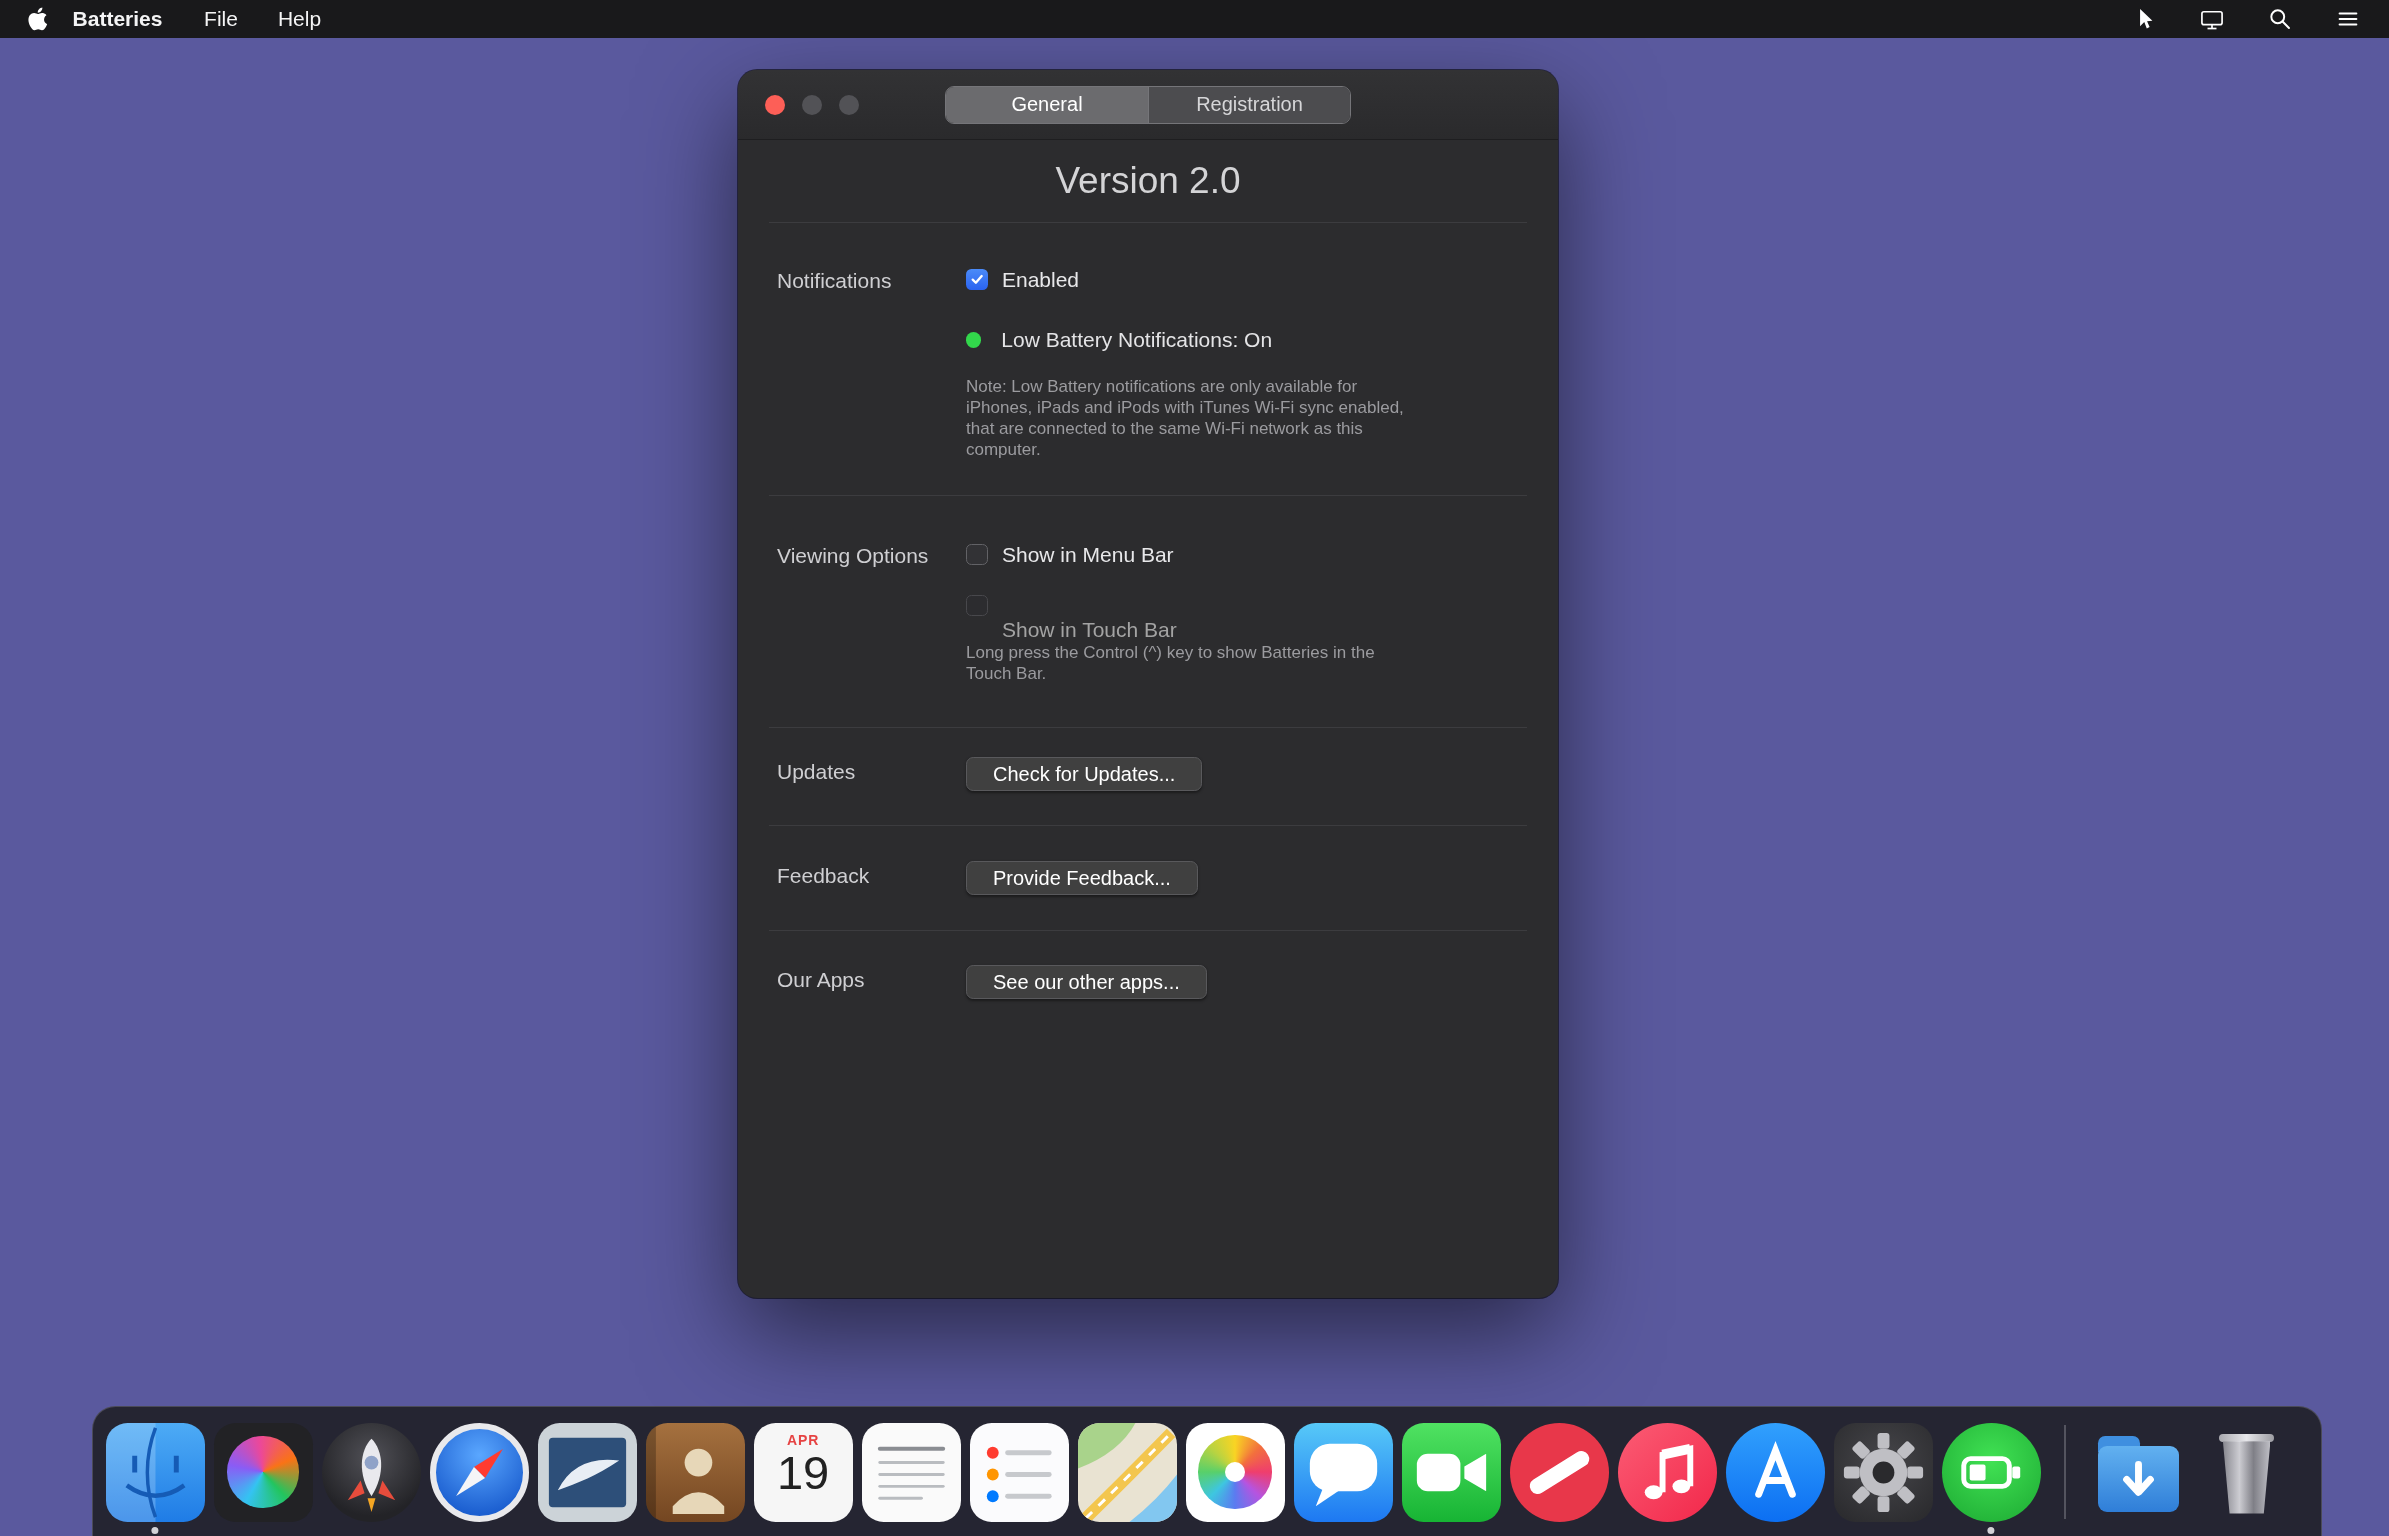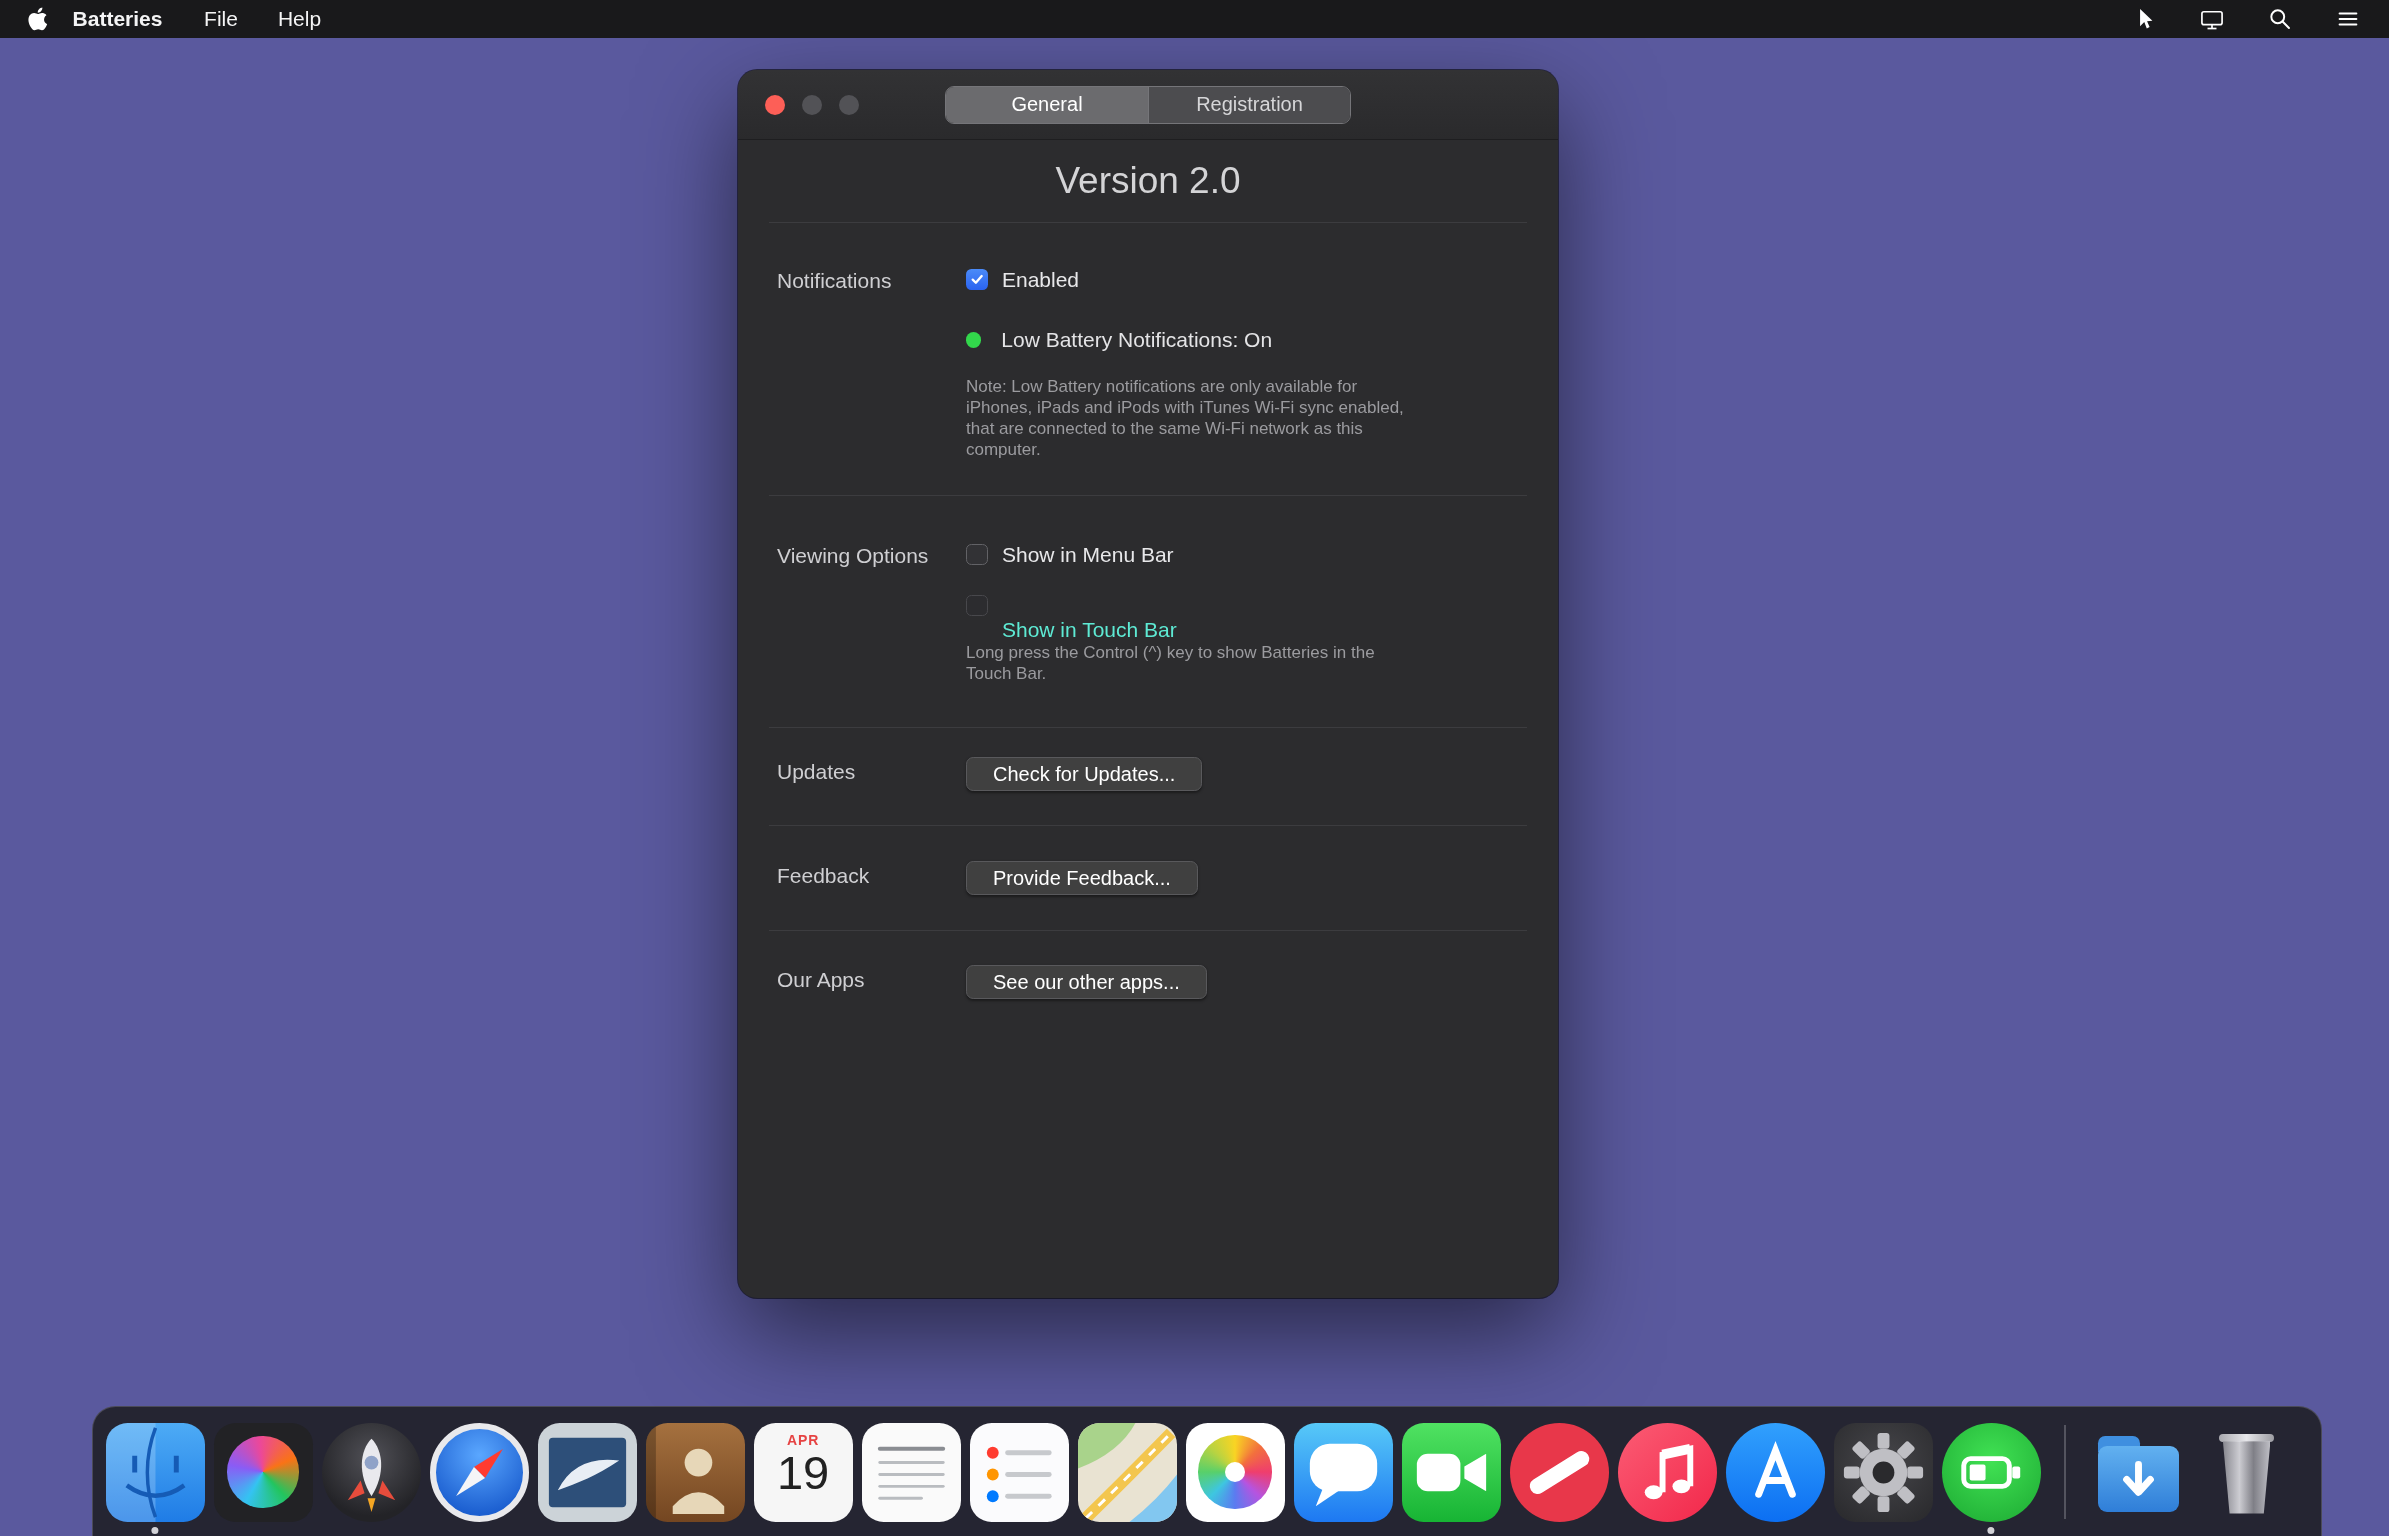--- a/index.html
+++ b/index.html
@@ -60,21 +60,21 @@
   #sec-updates { margin-top:29px; margin-bottom:34px; }
   #sec-feedback { margin-top:35px; margin-bottom:35px; }
   #sec-ourapps { margin-top:34px; }
 
   .cb-row { display:flex; align-items:center; gap:14.4px; font-size:21px; color:#e8e8ea; height:27px; }
   .cb { width:21.6px; height:21.6px; border-radius:5.4px; flex:0 0 21.6px; }
   .cb-checked { background:linear-gradient(180deg,#4b8bf8,#2a63f0); display:flex; align-items:center; justify-content:center; }
   .cb-checked svg { width:14.4px; height:14.4px; display:block; }
   .cb-un { background:#323235; border:1.8px solid #626266; }
   .cb-dis { background:#2c2c2f; border:1.8px solid #48484c; }
-  .lbl-dis { color:#5eead4;margin-top:48px; }
+  .lbl-dis { color:#a3a3a3;margin-top:48px; }
 
   .dev-table { width:435px; height:241px; margin-top:26px; position:relative;
     background:#1b1b1d; border:0.9px solid #47474b; }
   .dev-head { display:flex; height:39px; background:#2d2d30; border-bottom:0.9px solid #47474b;
     font-size:19px; color:#d2d2d4; }
   .dev-col { padding-left:12.6px; display:flex; align-items:center; height:100%; overflow:hidden; white-space:nowrap; }
   .col-0 { width:80px; border-right:0.9px solid #424246; }
   .col-1 { width:78px; border-right:0.9px solid #424246; }
   .col-2 { flex:1; }
   .hscroll { position:absolute; left:6.3px; bottom:7.2px; width:354px; height:12.6px;

